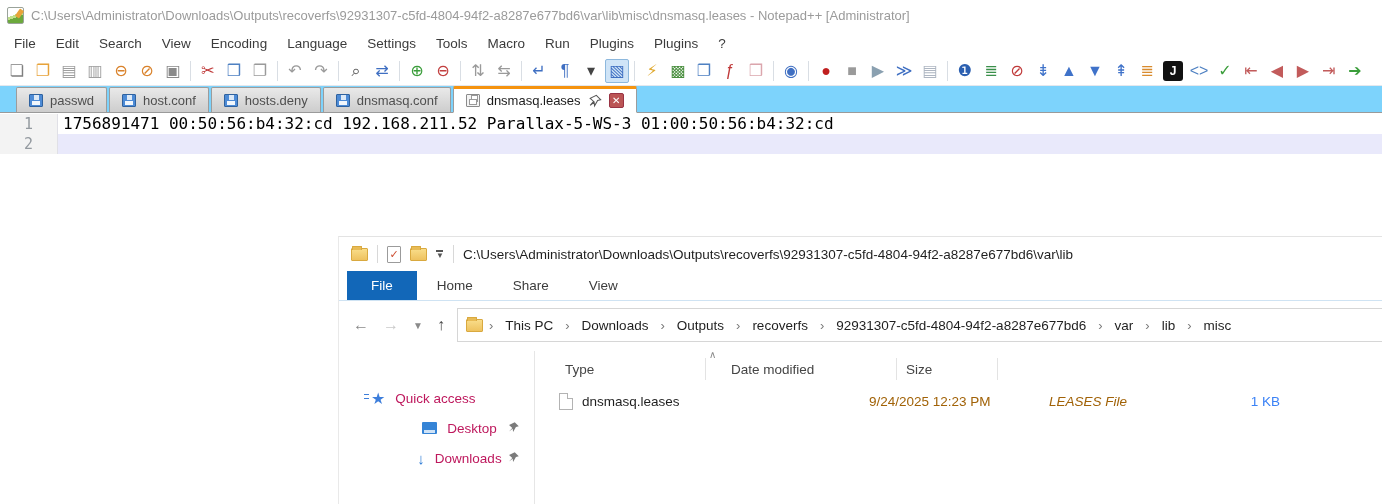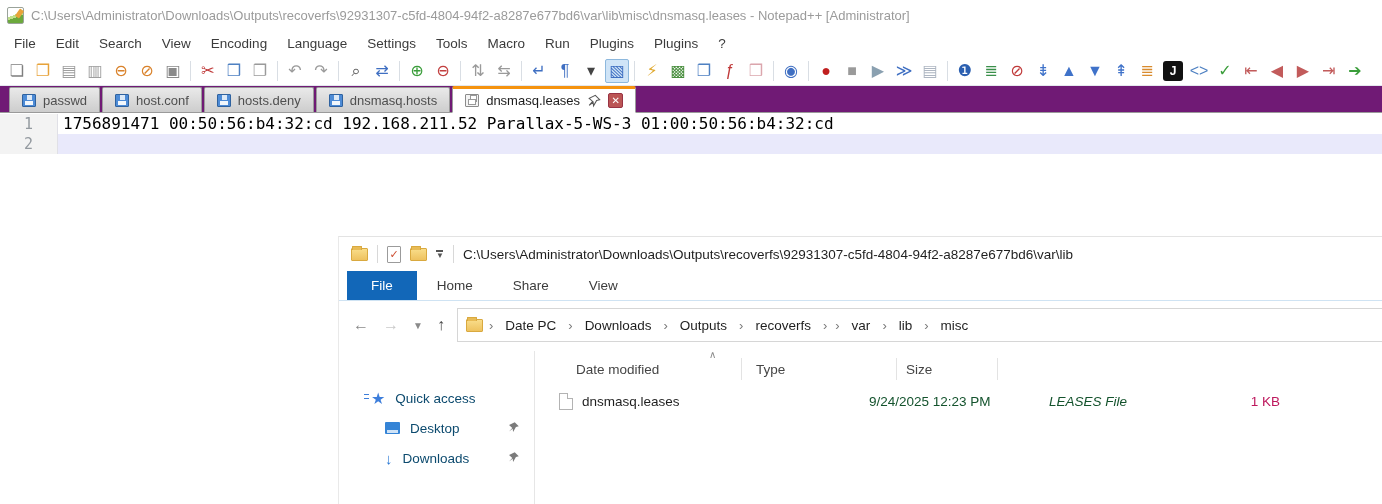--- a/index.html
+++ b/index.html
@@ -24,22 +24,22 @@
   .toolbar { height:30px; display:flex; align-items:center; padding-left:4px; background:#fff;
     border-bottom:1px solid #e4e8ee; }
   .tb-btn { width:24px; height:24px; margin:0 1px; display:inline-flex; align-items:center;
     justify-content:center; font-size:16px; line-height:1; border:1px solid transparent; border-radius:2px; }
   .tb-btn.active { background:#cfe4f7; border-color:#8db8dd; }
   .tb-btn.block { background:#111; color:#fff !important; font-size:12px; font-weight:bold;
     width:20px; height:20px; margin:2px 3px; border-radius:3px; }
   .tb-sep { width:1px; height:20px; background:#d9dee4; margin:0 4px; display:inline-block; }
 
   
-  .tabbar { height:27px; display:flex; align-items:flex-end; background:#701a75;
-    border-bottom:1px solid #9a9a9a; padding-left:9px; }
+  .tabbar { height:27px; display:flex; align-items:flex-end; background:#7dd3fc;
+    border-bottom:1px solid #9a9a9a; padding-left:16px; }
   .tab { height:25px; display:flex; align-items:center; gap:7px; padding:0 12px;
     background:linear-gradient(#e9e9e9,#cdcdcd); border:1px solid #9c9c9c; border-bottom:none;
     border-radius:2px 2px 0 0; margin-right:2px; font-size:13px; color:#4f4f4f; }
   .tab.active { background:#fff; color:#1c1c1c; border-top:3px solid #f5930f; height:27px;
     margin-bottom:-1px; border-bottom:1px solid #fff; }
   .floppy { width:14px; height:13px; background:#4d8bd6; border:1px solid #2f629f;
     position:relative; border-radius:1px; flex:0 0 auto; }
   .floppy::before { content:""; position:absolute; top:0; left:4px; width:5px; height:5px; background:#dce9f7; }
   .floppy::after { content:""; position:absolute; bottom:1px; left:2px; right:2px; height:4px; background:#f2f7fc; }
   .tab.active .floppy { background:#f4f4f4; border-color:#8b8b8b; }
@@ -85,46 +85,46 @@
   .nav-back { color:#8a8a8a; } .nav-fwd { color:#c9c9c9; }
   .nav-drop { color:#8a8a8a; font-size:10px; } .nav-up { color:#4a4a4a; }
   .addressbar { flex:1; height:34px; border:1px solid #d6d6d6; border-right:none; background:#fff;
     display:flex; align-items:center; padding-left:8px; gap:4px; white-space:nowrap; overflow:hidden; }
   .crumb { padding:0 6px; color:#1f1f1f; }
   .crumb-sep { color:#7a7a7a; font-size:13px; padding:0 2px; }
 
   .ex-content { position:absolute; top:114px; left:0; right:0; bottom:0; display:flex; }
   .ex-sidebar { width:196px; flex:0 0 auto; border-right:1px solid #e6e6e6; padding-top:32px; }
   .sb-item { height:30px; display:flex; align-items:center; gap:10px; padding-left:32px; position:relative; }
-  .sb-item.child { padding-left:46px; }
-  .sb-label { color:#0c4a6e; }
+  .sb-item.child { padding-left:46px;justify-content:center; }
+  .sb-label { color:#be185d; }
   .sb-pin { position:absolute; right:14px; top:8px; }
   .qa-star { color:#3d7edb; font-size:16px; position:relative; }
   .qa-star::before { content:""; position:absolute; left:-7px; top:5px; width:5px; height:1.5px;
     background:#3d7edb; box-shadow:0 4px 0 #3d7edb; }
   .ic-desktop { width:15px; height:12px; background:#3584d6; border-radius:1px; position:relative; }
   .ic-desktop::after { content:""; position:absolute; left:2px; bottom:1px; right:2px; height:3px; background:#cfe3f7; }
   .ic-down { color:#2f7cd6; font-size:15px; font-weight:bold; }
   .ic-doc { width:13px; height:15px; background:#fff; border:1px solid #8fa6bd;
     background-image:repeating-linear-gradient(#fff 0 2px, #6d9bd1 2px 3.5px); background-clip:content-box; padding:2px; }
 
   .ex-main { flex:1; position:relative; padding-top:0; }
   .listhead { display:flex; height:36px; align-items:center; position:relative; margin-left:16px; color:#454545; }
   .col { height:22px; display:flex; align-items:center; border-right:1px solid #e3e3e3; padding-left:8px; }
   .col-name { width:293px; }
   .col-date { width:191px; padding-left:25px; }
   .col-type { width:155px; padding-left:14px; }
   .col-size { width:101px; padding-left:9px; }
   .sort-caret { position:absolute; top:-2px; left:158px; color:#8a8a8a; font-size:10px; }
   .filerow { display:flex; height:29px; align-items:center; margin-left:16px; color:#1f1f1f; }
   .cell { display:flex; align-items:center; padding-left:8px; }
-  .cell.date,.cell.type { color:#14532d; }
+  .cell.date,.cell.type { color:#a16207; }
   .cell.date { width:191px; padding-left:25px; }
   .cell.type { width:155px; padding-left:14px;font-style:italic; }
-  .cell.size { width:90px; justify-content:flex-end; color:#be185d; }
+  .cell.size { width:90px; justify-content:flex-end; color:#3b82f6; }
   .cell.name { width:293px; gap:9px; }
   .file-ic { width:14px; height:17px; background:#fff; border:1px solid #b3b3b3; position:relative; }
   .file-ic::before { content:""; position:absolute; right:-1px; top:-1px; width:5px; height:5px;
     background:#fff; border-left:1px solid #b3b3b3; border-bottom:1px solid #b3b3b3; }
 </style>
 </head>
 <body>
 
 <div class="app">
 
@@ -219,21 +219,21 @@
     <div class="tab">
       <span class="floppy"></span>
       <span>host.conf</span>
     </div>
     <div class="tab">
       <span class="floppy"></span>
       <span>hosts.deny</span>
     </div>
     <div class="tab">
       <span class="floppy"></span>
-      <span>dnsmasq.hosts</span>
+      <span>dnsmasq.conf</span>
     </div>
     <div class="tab active">
       <span class="floppy"></span>
       <span>dnsmasq.leases</span>
       <span class="tab-pin">
         <svg width="14" height="14" viewBox="0 0 16 16">
             <path d="M9.5 1.5 L14.5 6.5 L11 7.5 L7.5 13.5 L7 9.5 L2.5 13 L6.5 8.5 L2.5 5 L9.5 1.5 Z" fill="none" stroke="#555" stroke-width="1.2"></path>
           </svg>
       </span>
       <span class="tab-close">✕</span>
@@ -277,28 +277,29 @@
     <div class="navrow">
       <span class="nav-btns">
         <span class="nav-back">←</span>
         <span class="nav-fwd">→</span>
         <span class="nav-drop">▼</span>
         <span class="nav-up">↑</span>
       </span>
       <div class="addressbar">
         <span class="mini-folder"></span>
         <span class="crumb-sep">›</span>
-        <span class="crumb">Date PC</span>
+        <span class="crumb">This PC</span>
         <span class="crumb-sep">›</span>
         <span class="crumb">Downloads</span>
         <span class="crumb-sep">›</span>
         <span class="crumb">Outputs</span>
         <span class="crumb-sep">›</span>
         <span class="crumb">recoverfs</span>
         <span class="crumb-sep">›</span>
+        <span class="crumb">92931307-c5fd-4804-94f2-a8287e677bd6</span>
         <span class="crumb-sep">›</span>
         <span class="crumb">var</span>
         <span class="crumb-sep">›</span>
         <span class="crumb">lib</span>
         <span class="crumb-sep">›</span>
         <span class="crumb">misc</span>
       </div>
     </div>
 
     <div class="ex-content">
@@ -326,22 +327,22 @@
           </span>
         </div>
         <div class="sb-item child">
           
         </div>
       </div>
 
       <div class="ex-main">
         <div class="listhead">
           <span class="sort-caret">∧</span>
+          <span class="col col-type">Type</span>
           <span class="col col-date">Date modified</span>
-          <span class="col col-type">Type</span>
           <span class="col col-size">Size</span>
         </div>
         <div class="filerow">
           <span class="cell name">
             <span class="file-ic"></span>
             <span>dnsmasq.leases</span>
           </span>
           <span class="cell date">9/24/2025 12:23 PM</span>
           <span class="cell type">LEASES File</span>
           <span class="cell size">1 KB</span>

